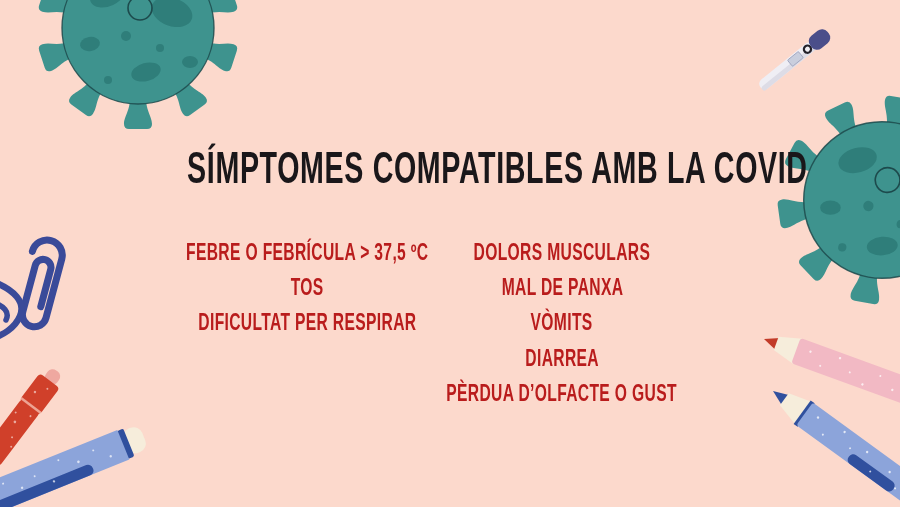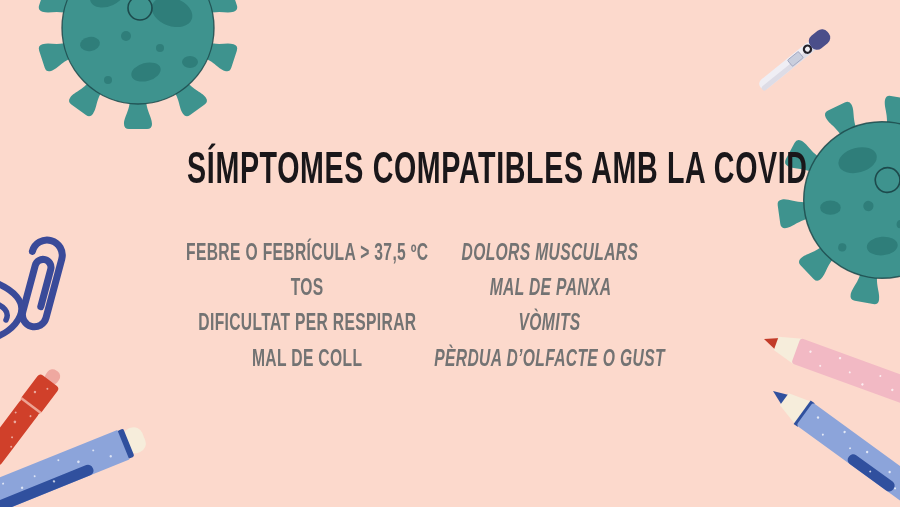--- a/index.html
+++ b/index.html
@@ -6,22 +6,22 @@
   .poster{
     position:relative;width:900px;height:507px;overflow:hidden;
     background:#fcd9cc;font-family:"Liberation Sans",sans-serif;
   }
   .decor{position:absolute;left:0;top:0;pointer-events:none;}
   .title-wrap{position:absolute;top:144px;left:0;width:889px;padding-left:20px;}
   .title-wrap h1{margin:0;font-size:44px;line-height:48px;font-weight:800;color:#1a171a;white-space:nowrap;}
   .squeeze-title{display:inline-block;transform:scaleX(0.65);transform-origin:50% 50%;letter-spacing:1px;}
   .col{position:absolute;top:235px;}
   .col-left{left:150px;width:314px;}
-  .col-right{left:420px;width:260px;font-style:italic;}
-  .item{height:35.2px;display:flex;align-items:center;justify-content:center;color:#737373;}
+  .col-right{left:432px;width:260px;}
+  .item{height:35.2px;display:flex;align-items:center;justify-content:center;color:#b91c1c;}
   .squeeze{display:inline-block;transform:scaleX(0.68);transform-origin:50% 50%;white-space:nowrap;font-size:23px;font-weight:700;letter-spacing:0.5px;}
 </style>
 </head>
 <body>
 
 <div class="poster">
 
   <svg class="decor" width="900" height="507" viewBox="0 0 900 507" aria-hidden="true">
     <defs>
       <g id="spike">
@@ -157,33 +157,33 @@
   <div class="col col-left">
     <div class="item">
         <span class="squeeze">FEBRE O FEBRÍCULA &gt; 37,5 ºC</span>
       </div>
     <div class="item">
         <span class="squeeze">TOS</span>
       </div>
     <div class="item">
         <span class="squeeze">DIFICULTAT PER RESPIRAR</span>
       </div>
-    <div class="item">
-        <span class="squeeze">MAL DE COLL</span>
-      </div>
   </div>
 
   <div class="col col-right">
     <div class="item">
         <span class="squeeze">DOLORS MUSCULARS</span>
       </div>
     <div class="item">
         <span class="squeeze">MAL DE PANXA</span>
       </div>
     <div class="item">
         <span class="squeeze">VÒMITS</span>
       </div>
     <div class="item">
+        <span class="squeeze">DIARREA</span>
+      </div>
+    <div class="item">
         <span class="squeeze">PÈRDUA D’OLFACTE O GUST</span>
       </div>
   </div>
 
 </div>
 
 </body></html>

